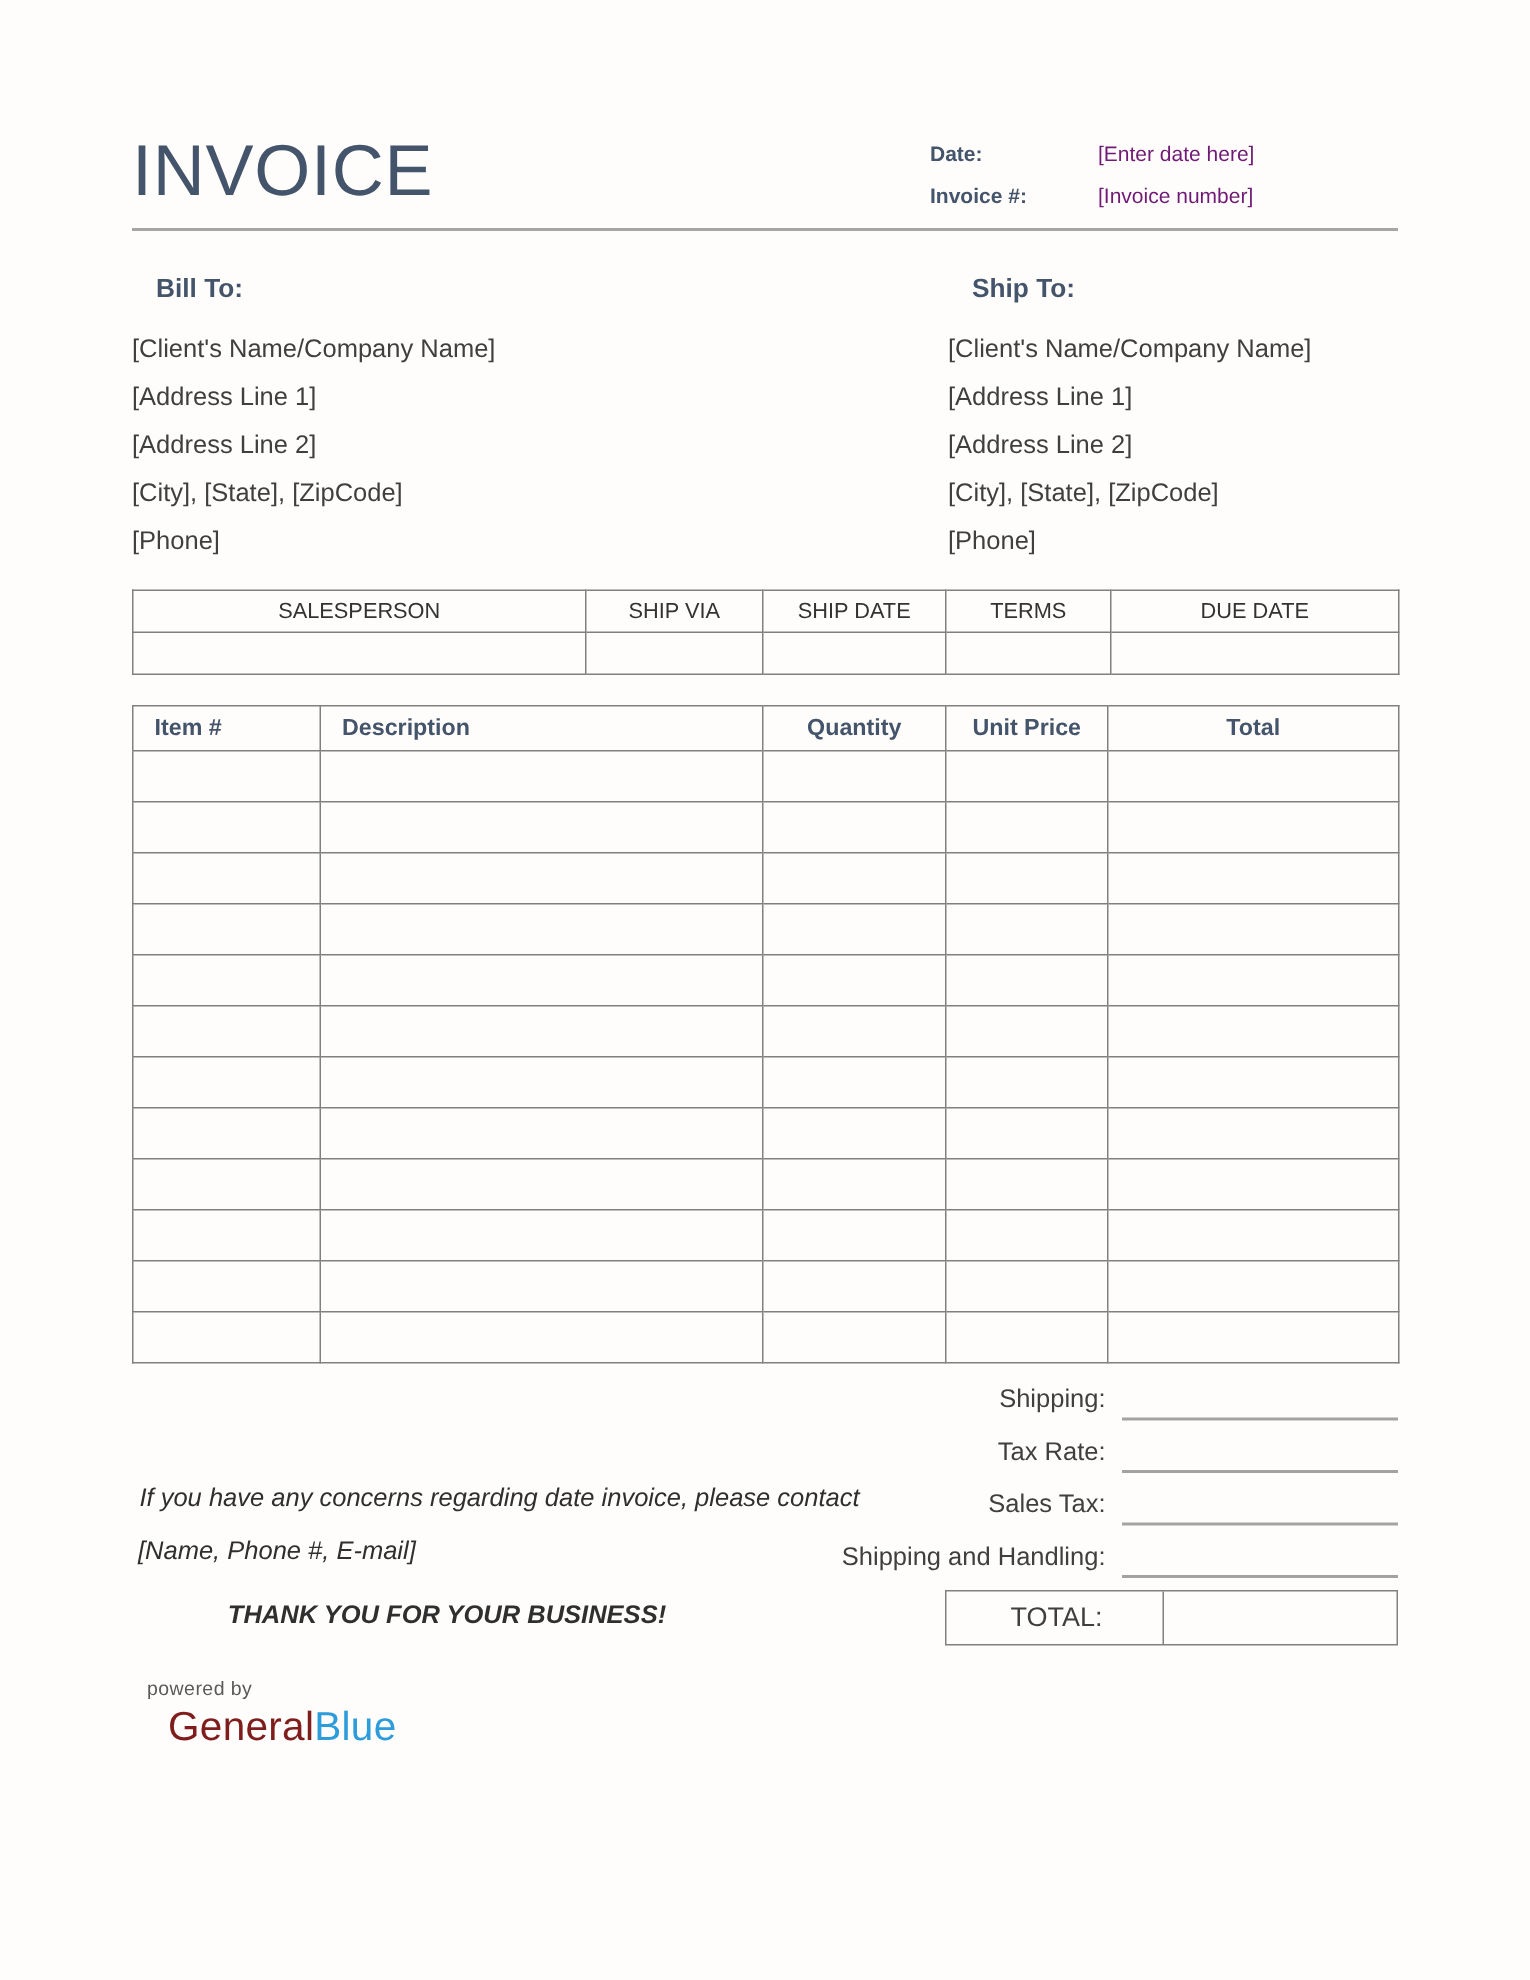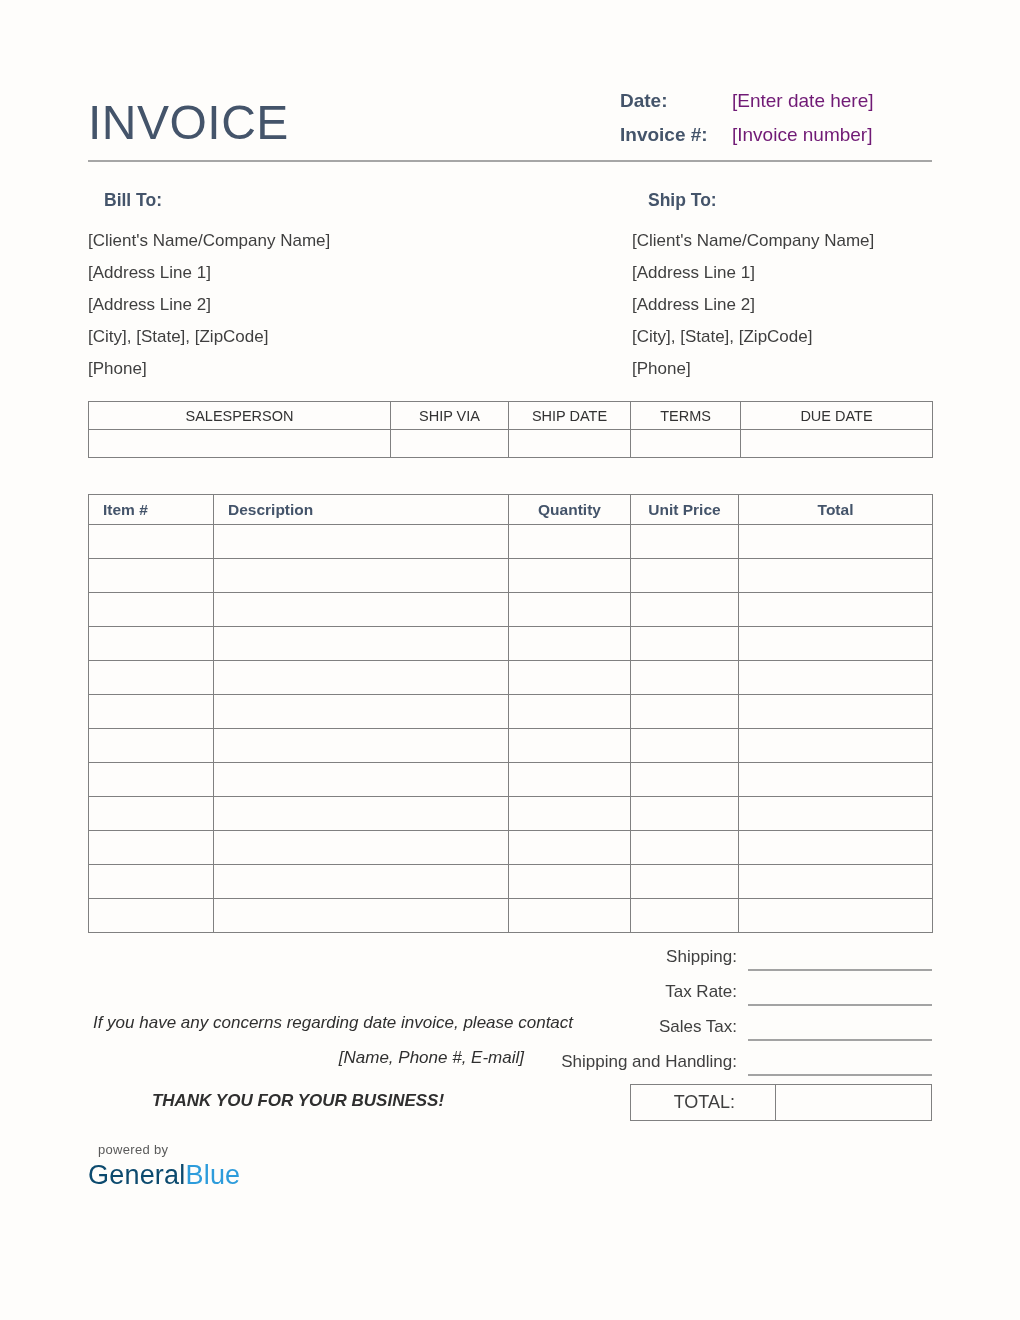--- a/index.html
+++ b/index.html
@@ -16,42 +16,42 @@
   .header {
     display: flex; justify-content: space-between; align-items: flex-end;
     border-bottom: 2px solid #a6a6a6; padding-bottom: 12px;
   }
   .title {
     margin: 0; font-size: 48px; font-weight: 300; line-height: 1.05;
     color: #44546A; letter-spacing: 0.5px; text-align: center;
   }
   .meta {
     display: grid; grid-template-columns: 112px 200px;
-    row-gap: 12px; font-size: 19px; margin-bottom: 2px;
+    row-gap: 12px; font-size: 14px; margin-bottom: 2px;
   }
   .meta-label { font-weight: bold; color: #44546A; }
   .meta-value { color: #701a75; }
 
   
   .addresses { display: flex; margin-top: 28px; }
   .addr { width: 544px; }
   .addr:last-child { width: 300px; }
   .addr h2 { margin: 0 16px 14px; font-size: 17.5px; font-weight: bold; color: #44546A; }
   .addr p { margin: 0; font-size: 17px; line-height: 32px; }
 
   
   table { border-collapse: collapse; table-layout: fixed; width: 100%; }
   .ship-table { margin-top: 16px; }
   .ship-table th, .ship-table td {
     border: 1px solid #808080; height: 28px; padding: 0 4px;
     font-size: 14.5px; font-weight: normal; text-align: center; color: #333;
   }
 
   
-  .items-table { margin-top: 36px; }
+  .items-table { margin-top: 20px; }
   .items-table th {
     border: 1px solid #808080; height: 30px; padding: 0 14px;
     font-size: 15.5px; font-weight: bold; color: #44546A; text-align: center;
   }
   .items-table th.left { text-align: left; }
   .items-table td { border: 1px solid #808080; height: 34px; }
 
   
   .summary { position: relative; margin-top: 6px; height: 185px; }
   .totals-row { display: flex; justify-content: flex-end; align-items: center; height: 35px; font-size: 17px; }
@@ -62,28 +62,28 @@
   }
   .total-box {
     width: 302px; height: 37px; margin-left: auto; margin-top: 5px;
     border: 1px solid #808080; display: flex; font-size: 18px; gap: 36px;
   }
   .total-box-label { width: 108px; display: flex; align-items: center; justify-content: flex-end; padding-right: 4px; }
   .total-box-value { flex: 1; border-left: 1px solid #808080; }
 
   .notes p { margin: 0; position: absolute; font-style: italic; font-size: 17px; color: #2f2f2f; }
   .note-contact { top: 74px; left: 0; width: 490px; text-align: center; }
-  .note-placeholder { top: 109px; left: 16px; width: 420px; text-align: right; }
+  .note-placeholder { top: 109px; left: 4px; width: 420px; text-align: left; }
   .note-thanks { top: 152px; left: 0; width: 420px; text-align: center; font-weight: bold; }
 
   
   .footer { margin-top: 18px; }
   .powered { font-size: 13px; color: #5a5a5a; padding-left: 10px; letter-spacing: 0.3px; }
   .logo { font-size: 27px; margin-top: 3px; font-weight: 500; letter-spacing: 0.2px; }
-  .logo-general { color: #0c4a6e; }
+  .logo-general { color: #7f1d1d; margin-left: 24px; }
   .logo-blue { color: #2D9CDB; }
 </style>
 </head>
 <body>
 
 <div class="page">
 
   <header class="header">
     <h1 class="title">INVOICE</h1>
     <div class="meta">

